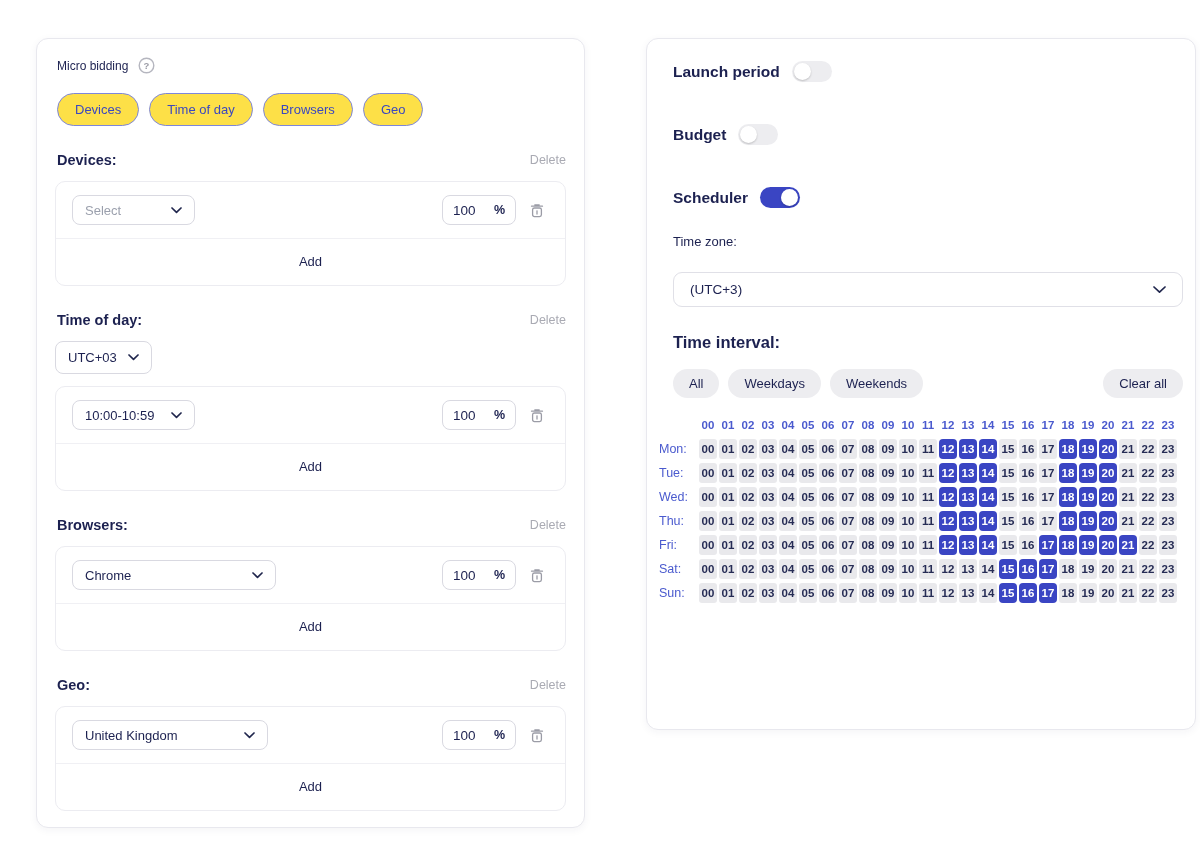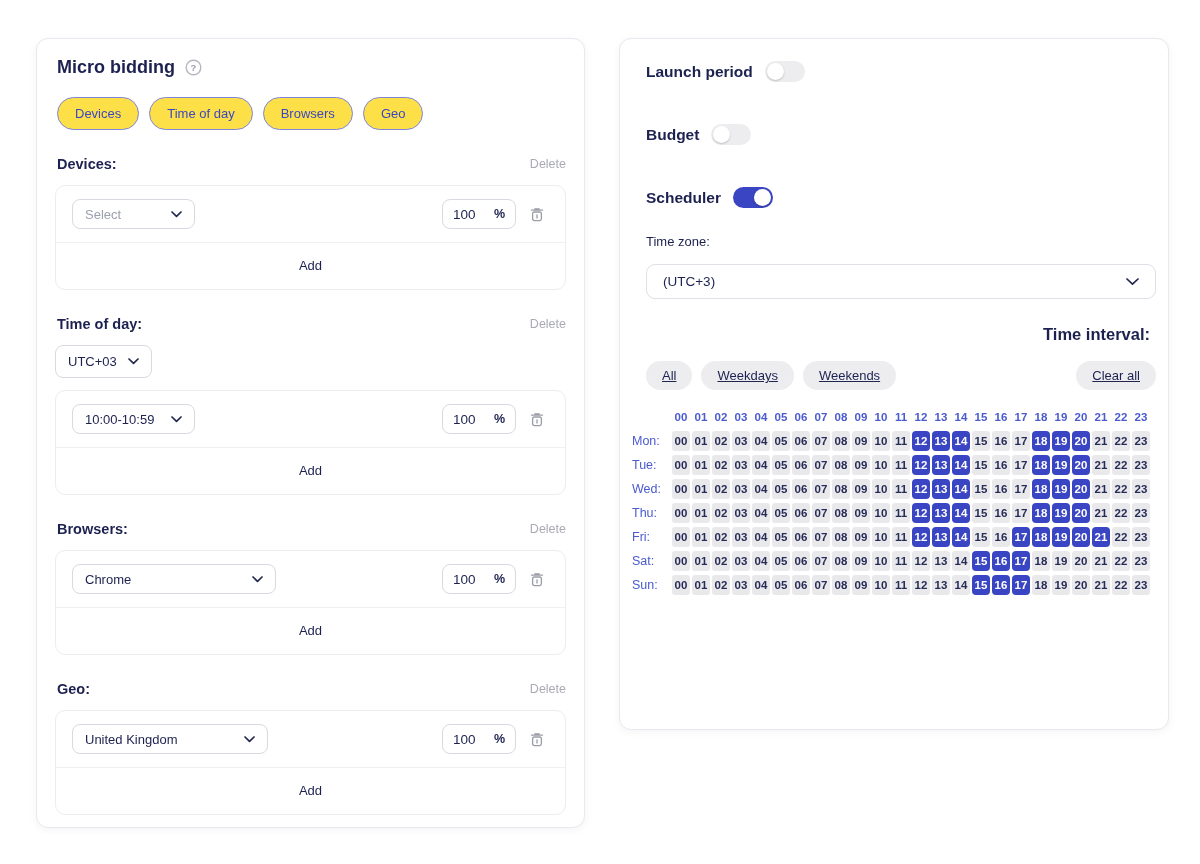--- a/index.html
+++ b/index.html
@@ -1,25 +1,25 @@
 <!DOCTYPE html>
 <html><head>
 <meta charset="utf-8">
 <style>
   * { margin:0; padding:0; box-sizing:border-box; }
   html,body { width:1200px; height:864px; background:#ffffff;
     font-family:"Liberation Sans", sans-serif; color:#20264d; }
   .card { position:absolute; background:#fff; border:1px solid #e8e8ee;
     border-radius:12px; box-shadow:0 2px 8px rgba(30,35,80,.05); }
   .card-left { left:36px; top:38px; width:549px; height:790px; padding:18px; }
-  .card-right { left:619px; top:38px; width:550px; height:692px; padding:22px 18px 35px 12px; }
+  .card-right { left:646px; top:38px; width:550px; height:692px; padding:22px 18px 35px 12px; }
 
   
   .title-row { display:flex; align-items:center; gap:10px; padding-left:2px; }
-  .panel-title { font-size:18px; font-weight:700; color:#1c2150; }
+  .panel-title { font-size:12px; font-weight:400; color:#1c2150; }
   .pill-row { display:flex; gap:10px; margin-top:19px; padding-left:2px; }
   .pill { padding:8px 17px; font-size:13px; color:#3a47c0; background:#fde047;
     border:1px solid #7d86da; border-radius:18px; cursor:pointer; }
   .sec-head { display:flex; justify-content:space-between; align-items:center;
     margin-top:26px; padding-left:2px; }
   .sec-label { font-size:14.5px; font-weight:700; color:#1c2150; }
   .delete-link { font-size:12.5px; color:#a9aab3; cursor:pointer; }
   .sec-box { margin-top:13px; border:1px solid #ececf1; border-radius:10px; }
   .sec-row { display:flex; justify-content:space-between; align-items:center;
     padding:13px 10px 13px 16px; }
@@ -45,26 +45,26 @@
   .toggle-row.last { margin-bottom:26px; }
   .toggle-label { font-size:15.5px; font-weight:700; color:#1c2150; }
   .toggle { position:relative; width:40px; height:21px; border-radius:11px;
     background:#ededf0; cursor:pointer; flex:none; }
   .toggle .knob { position:absolute; top:2px; left:2px; width:17px; height:17px;
     border-radius:50%; background:#fff; box-shadow:0 1px 2px rgba(0,0,0,.2); }
   .toggle.on { background:#3a45c3; }
   .toggle.on .knob { left:auto; right:2px; }
 
   .tz-label { font-size:13px; color:#1c2150; margin-left:14px; }
-  .tz-select { margin:15px 0 0 14px; width:510px; height:35px; display:flex;
+  .tz-select { margin:23px 0 0 14px; width:510px; height:35px; display:flex;
     align-items:center; justify-content:space-between; padding:0 16px;
     border:1px solid #e0e0e7; border-radius:9px; font-size:13.5px;
     color:#1c2150; cursor:pointer;text-align:center; }
-  .ti-heading { margin:26px 0 0 14px; font-size:16.5px; font-weight:700; color:#1c2150;text-align:right; }
-  .btn-row { display:flex; gap:9px; margin:17px 0 0 14px; width:510px;text-decoration:underline; }
+  .ti-heading { margin:26px 0 0 14px; font-size:16.5px; font-weight:700; color:#1c2150; }
+  .btn-row { display:flex; gap:9px; margin:17px 0 0 14px; width:510px; }
   .gbtn { padding:7px 16px; background:#ededf0; border-radius:17px;
     font-size:13px; color:#1c2150; cursor:pointer; }
   .gbtn.clear { margin-left:auto; }
 
   .grid { margin:17px 0 0 0; }
   .grow { display:flex; align-items:center; margin-bottom:4px; }
   .dlab { width:40px; flex:none; padding-right:7px;
     font-size:12.5px; color:#4a5ace; }
   .hcell { width:18px; height:20px; flex:none; margin-right:2px; display:flex;
     align-items:center; justify-content:center; font-size:11.5px;

